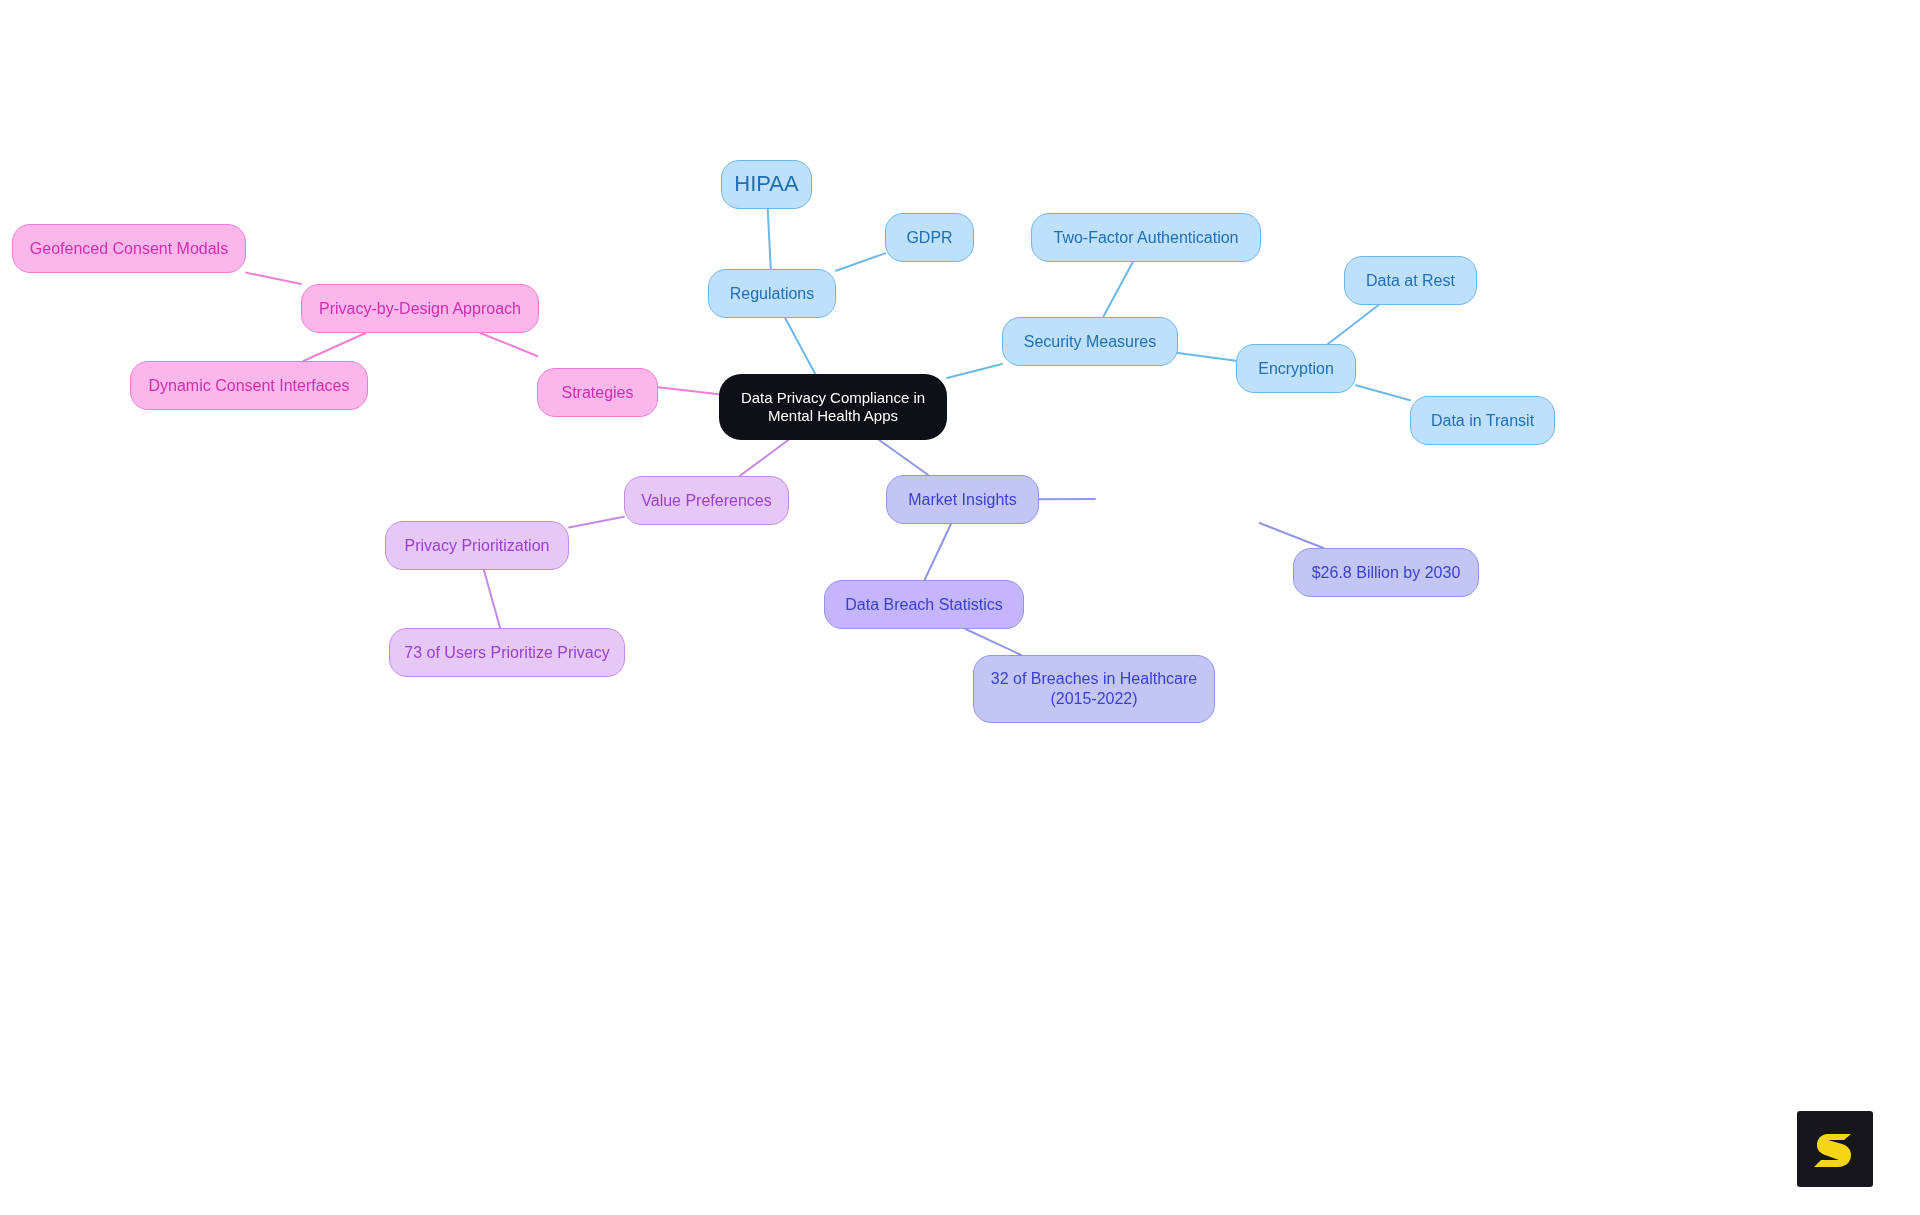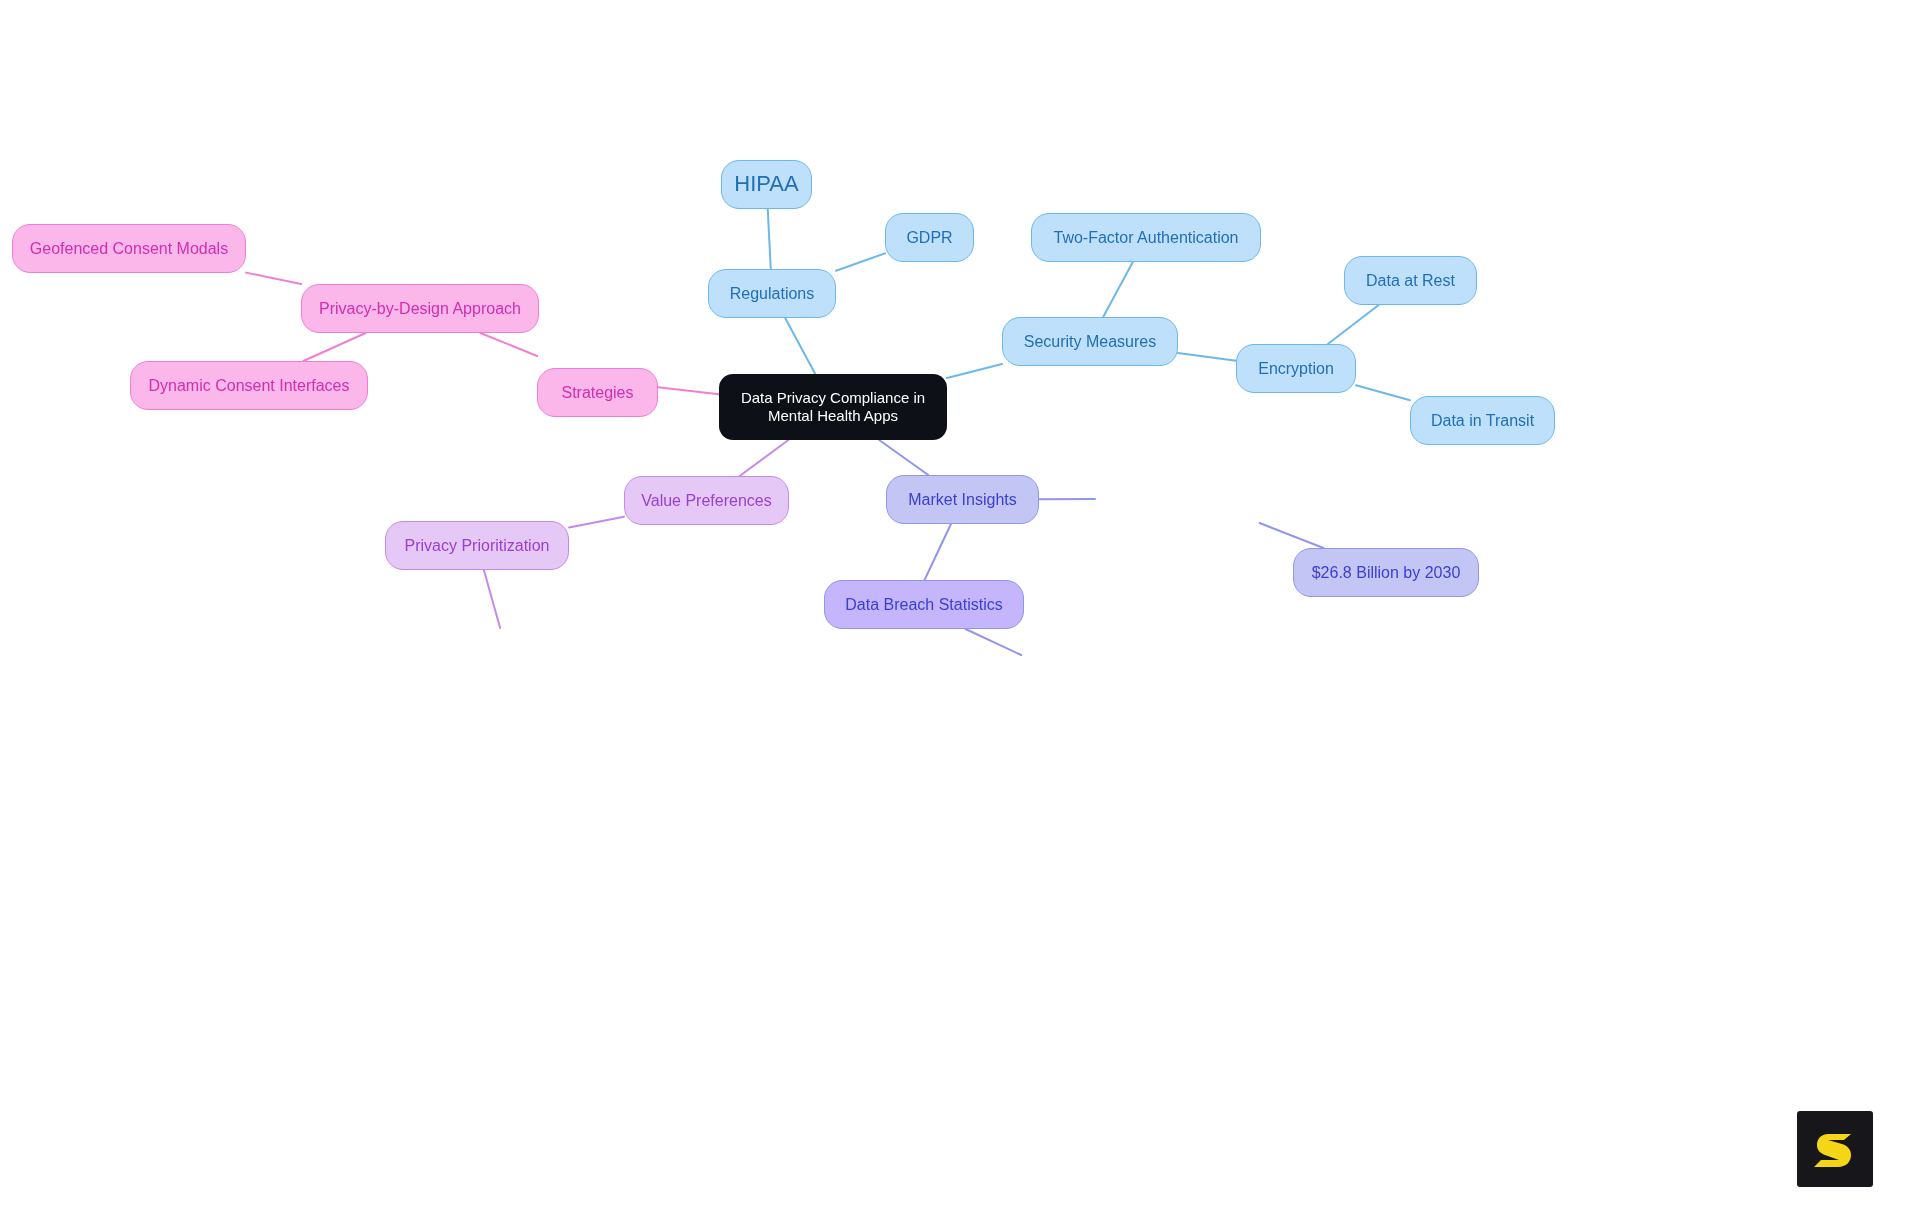--- a/index.html
+++ b/index.html
@@ -36,21 +36,21 @@
     justify-content: center;
     text-align: center;
     border-radius: 18px;
     border-style: solid;
     border-width: 1.5px;
     line-height: 1.22;
     white-space: pre-line;
     padding: 0 14px;
   }
   .node.root {
-    border-radius: 14px;
+    border-radius: 22px;
     border-width: 0;
     font-weight: 400;
   }
   .node-label {
     display: block;
     white-space: pre-line;
   }
   #logo {
     position: absolute;
     left: 1797px;
@@ -100,22 +100,25 @@
     <div class="node" style="left: 1031px; top: 213px; width: 230px; height: 49px; background: rgb(191, 224, 251); border-color: rgb(108, 184, 232); color: rgb(31, 111, 181); font-size: 16px;"><span class="node-label">Two-Factor Authentication</span></div>
     <div class="node" style="left: 1236px; top: 344px; width: 120px; height: 49px; background: rgb(191, 224, 251); border-color: rgb(108, 184, 232); color: rgb(31, 111, 181); font-size: 16px;"><span class="node-label">Encryption</span></div>
     <div class="node" style="left: 1344px; top: 256px; width: 133px; height: 49px; background: rgb(191, 224, 251); border-color: rgb(108, 184, 232); color: rgb(31, 111, 181); font-size: 16px;"><span class="node-label">Data at Rest</span></div>
     <div class="node" style="left: 1410px; top: 396px; width: 145px; height: 49px; background: rgb(191, 224, 251); border-color: rgb(108, 184, 232); color: rgb(31, 111, 181); font-size: 16px;"><span class="node-label">Data in Transit</span></div>
     <div class="node" style="left: 537px; top: 368px; width: 121px; height: 49px; background: rgb(251, 182, 234); border-color: rgb(240, 127, 211); color: rgb(209, 47, 174); font-size: 16px;"><span class="node-label">Strategies</span></div>
     <div class="node" style="left: 301px; top: 284px; width: 238px; height: 49px; background: rgb(251, 182, 234); border-color: rgb(240, 127, 211); color: rgb(209, 47, 174); font-size: 16px;"><span class="node-label">Privacy-by-Design Approach</span></div>
     <div class="node" style="left: 12px; top: 224px; width: 234px; height: 49px; background: rgb(251, 182, 234); border-color: rgb(240, 127, 211); color: rgb(209, 47, 174); font-size: 16px;"><span class="node-label">Geofenced Consent Modals</span></div>
     <div class="node" style="left: 130px; top: 361px; width: 238px; height: 49px; background: rgb(251, 182, 234); border-color: rgb(240, 127, 211); color: rgb(209, 47, 174); font-size: 16px;"><span class="node-label">Dynamic Consent Interfaces</span></div>
     <div class="node" style="left: 624px; top: 476px; width: 165px; height: 49px; background: rgb(230, 200, 247); border-color: rgb(197, 138, 230); color: rgb(154, 63, 208); font-size: 16px;"><span class="node-label">Value Preferences</span></div>
     <div class="node" style="left: 385px; top: 521px; width: 184px; height: 49px; background: rgb(230, 200, 247); border-color: rgb(197, 138, 230); color: rgb(154, 63, 208); font-size: 16px;"><span class="node-label">Privacy Prioritization</span></div>
+    <div class="node" style="left: 389px; top: 628px; width: 236px; height: 49px; background: rgb(230, 200, 247); border-color: rgb(197, 138, 230); color: rgb(154, 63, 208); font-size: 16px;"><span class="node-label">73 of Users Prioritize Privacy</span></div>
     <div class="node" style="left: 886px; top: 475px; width: 153px; height: 49px; background: rgb(195, 198, 245); border-color: rgb(144, 150, 232); color: rgb(58, 63, 207); font-size: 16px;"><span class="node-label">Market Insights</span></div>
     <div class="node" style="left: 1293px; top: 548px; width: 186px; height: 49px; background: rgb(195, 198, 245); border-color: rgb(144, 150, 232); color: rgb(58, 63, 207); font-size: 16px;"><span class="node-label">$26.8 Billion by 2030</span></div>
     <div class="node" style="left: 813px; top: 580px; width: 200px; height: 49px; background: #c4b5fd; border-color: rgb(144, 150, 232); color: rgb(58, 63, 207); font-size: 16px; margin-left: 11px;"><span class="node-label">Data Breach Statistics</span></div>
+    <div class="node" style="left: 973px; top: 655px; width: 242px; height: 68px; background: rgb(195, 198, 245); border-color: rgb(144, 150, 232); color: rgb(58, 63, 207); font-size: 16px;"><span class="node-label">32 of Breaches in Healthcare
+(2015-2022)</span></div>
   </div>
 
 <div id="logo">
   <svg width="48" height="48" viewBox="0 0 48 48">
     <path d="M40 9 L17 9 C10 9 6 14 6 20 C6 25 9 28 14 30 L28 35 L10 35 L3 42 L27 42 C35 42 40 37 40 30 C40 25 37 21 31 19 L17 15 L33 15 Z" fill="#f5d617"></path>
   </svg>
 </div>
 
 </body></html>

